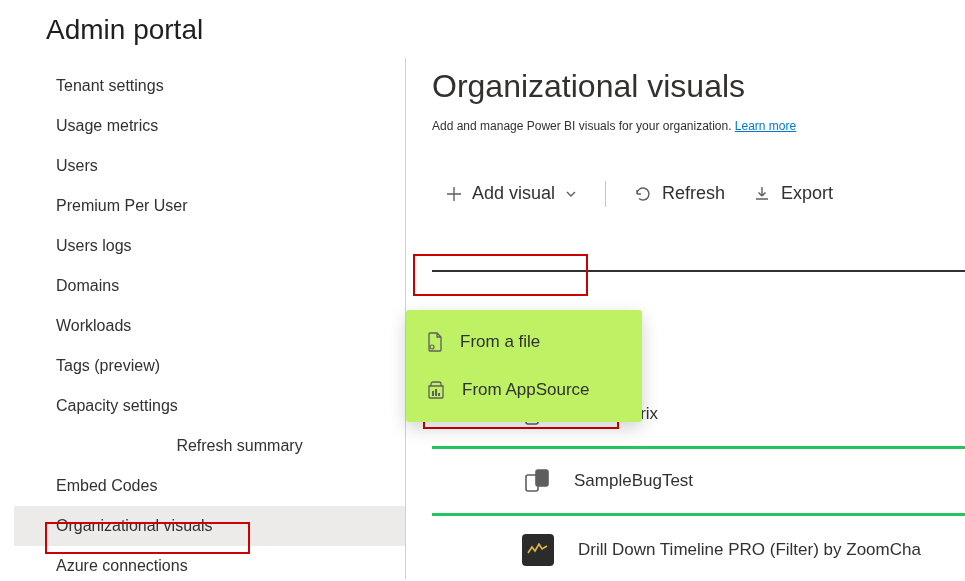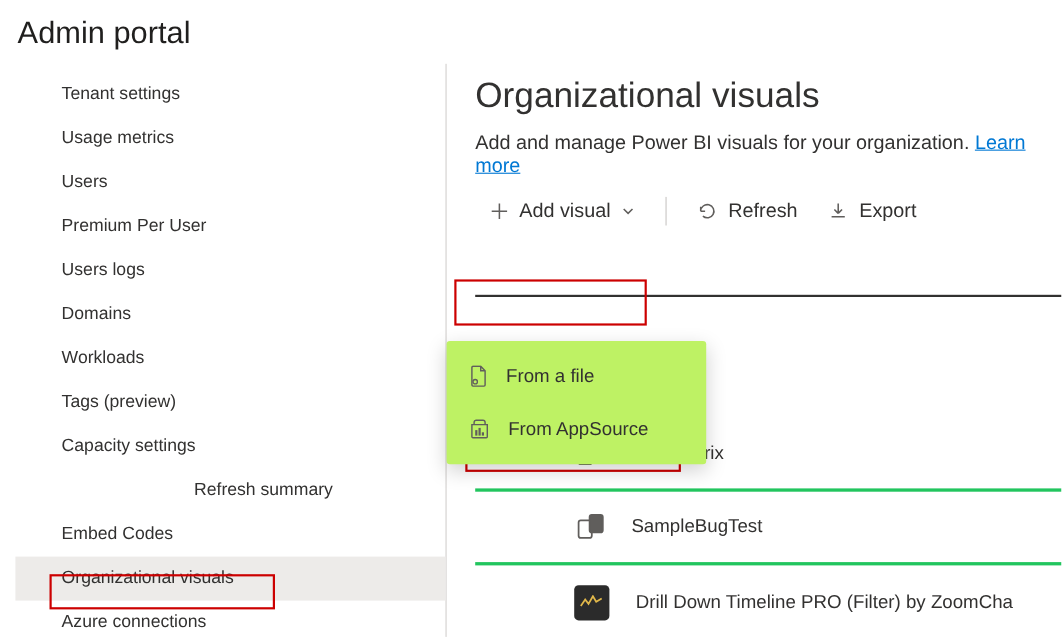--- a/index.html
+++ b/index.html
@@ -7,20 +7,21 @@
       font-family: "Segoe UI", -apple-system, sans-serif;
       color: #323130;
       background: #fff;
       width: 965px;
       height: 581px;
       overflow: hidden;
       position: relative;
     }
     .header {
       padding: 14px 16px 12px 16px;
+      margin-left: 30px;
     }
     .header h1 {
       font-size: 28px;
       font-weight: 400;
       color: #201f1e;
     }
     .content {
       display: flex;
       height: calc(100% - 60px);
     }
@@ -58,23 +59,23 @@
       padding: 10px 0 0 26px;
       position: relative;
     }
     .main h2 {
       font-size: 32px;
       font-weight: 300;
       color: #323130;
       margin-bottom: 14px;
     }
     .subtitle {
-      font-size: 18px;
-      color: #323130;
-      margin-bottom: 12px;
+      font-size: 12px;
+      color: #323130;
+      margin-bottom: 42px;
     }
     .learn-more {
       color: #0078d4;
       text-decoration: underline;
       cursor: pointer;
     }
     .toolbar {
       display: flex;
       align-items: center;
       gap: 0;

